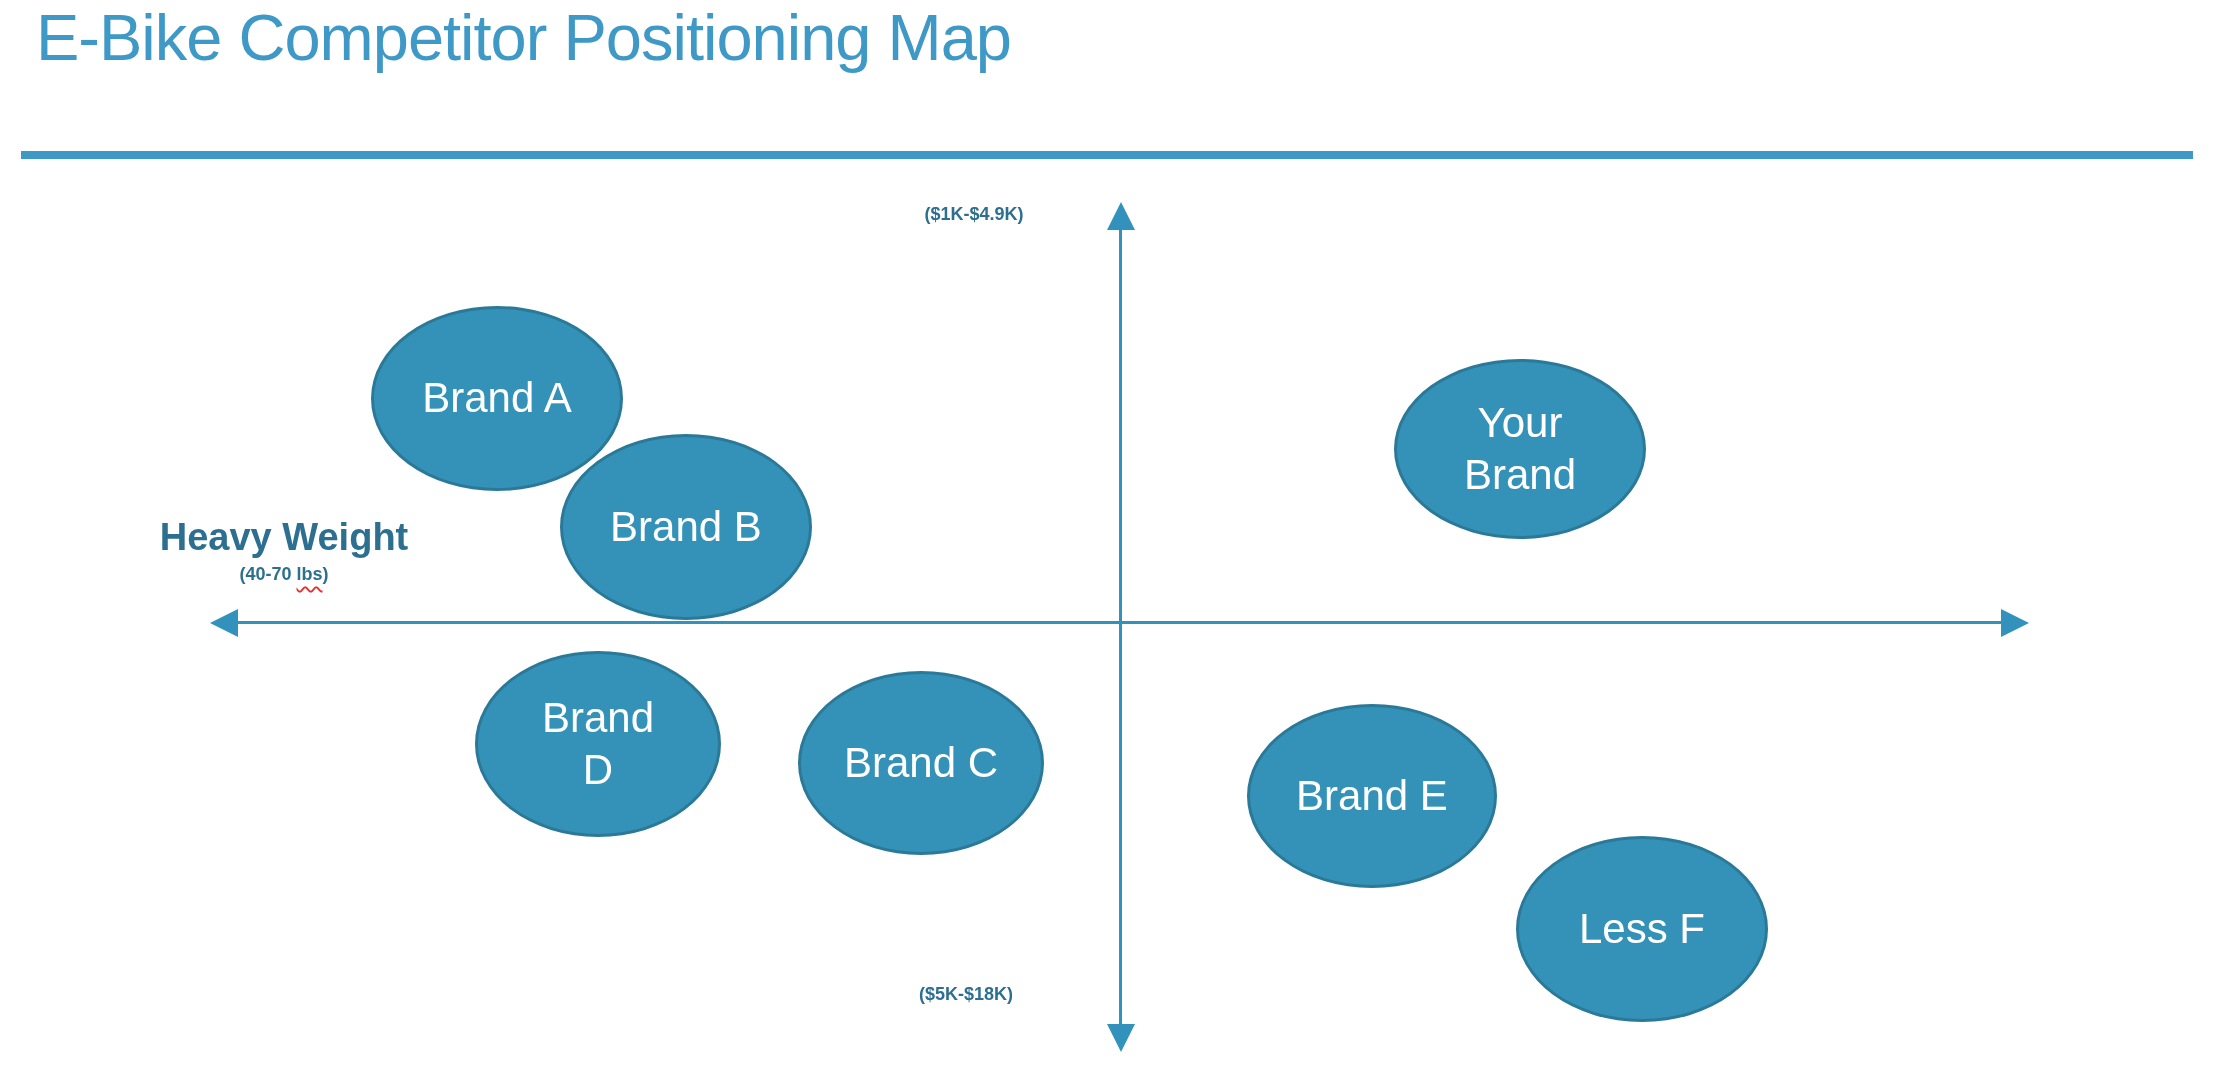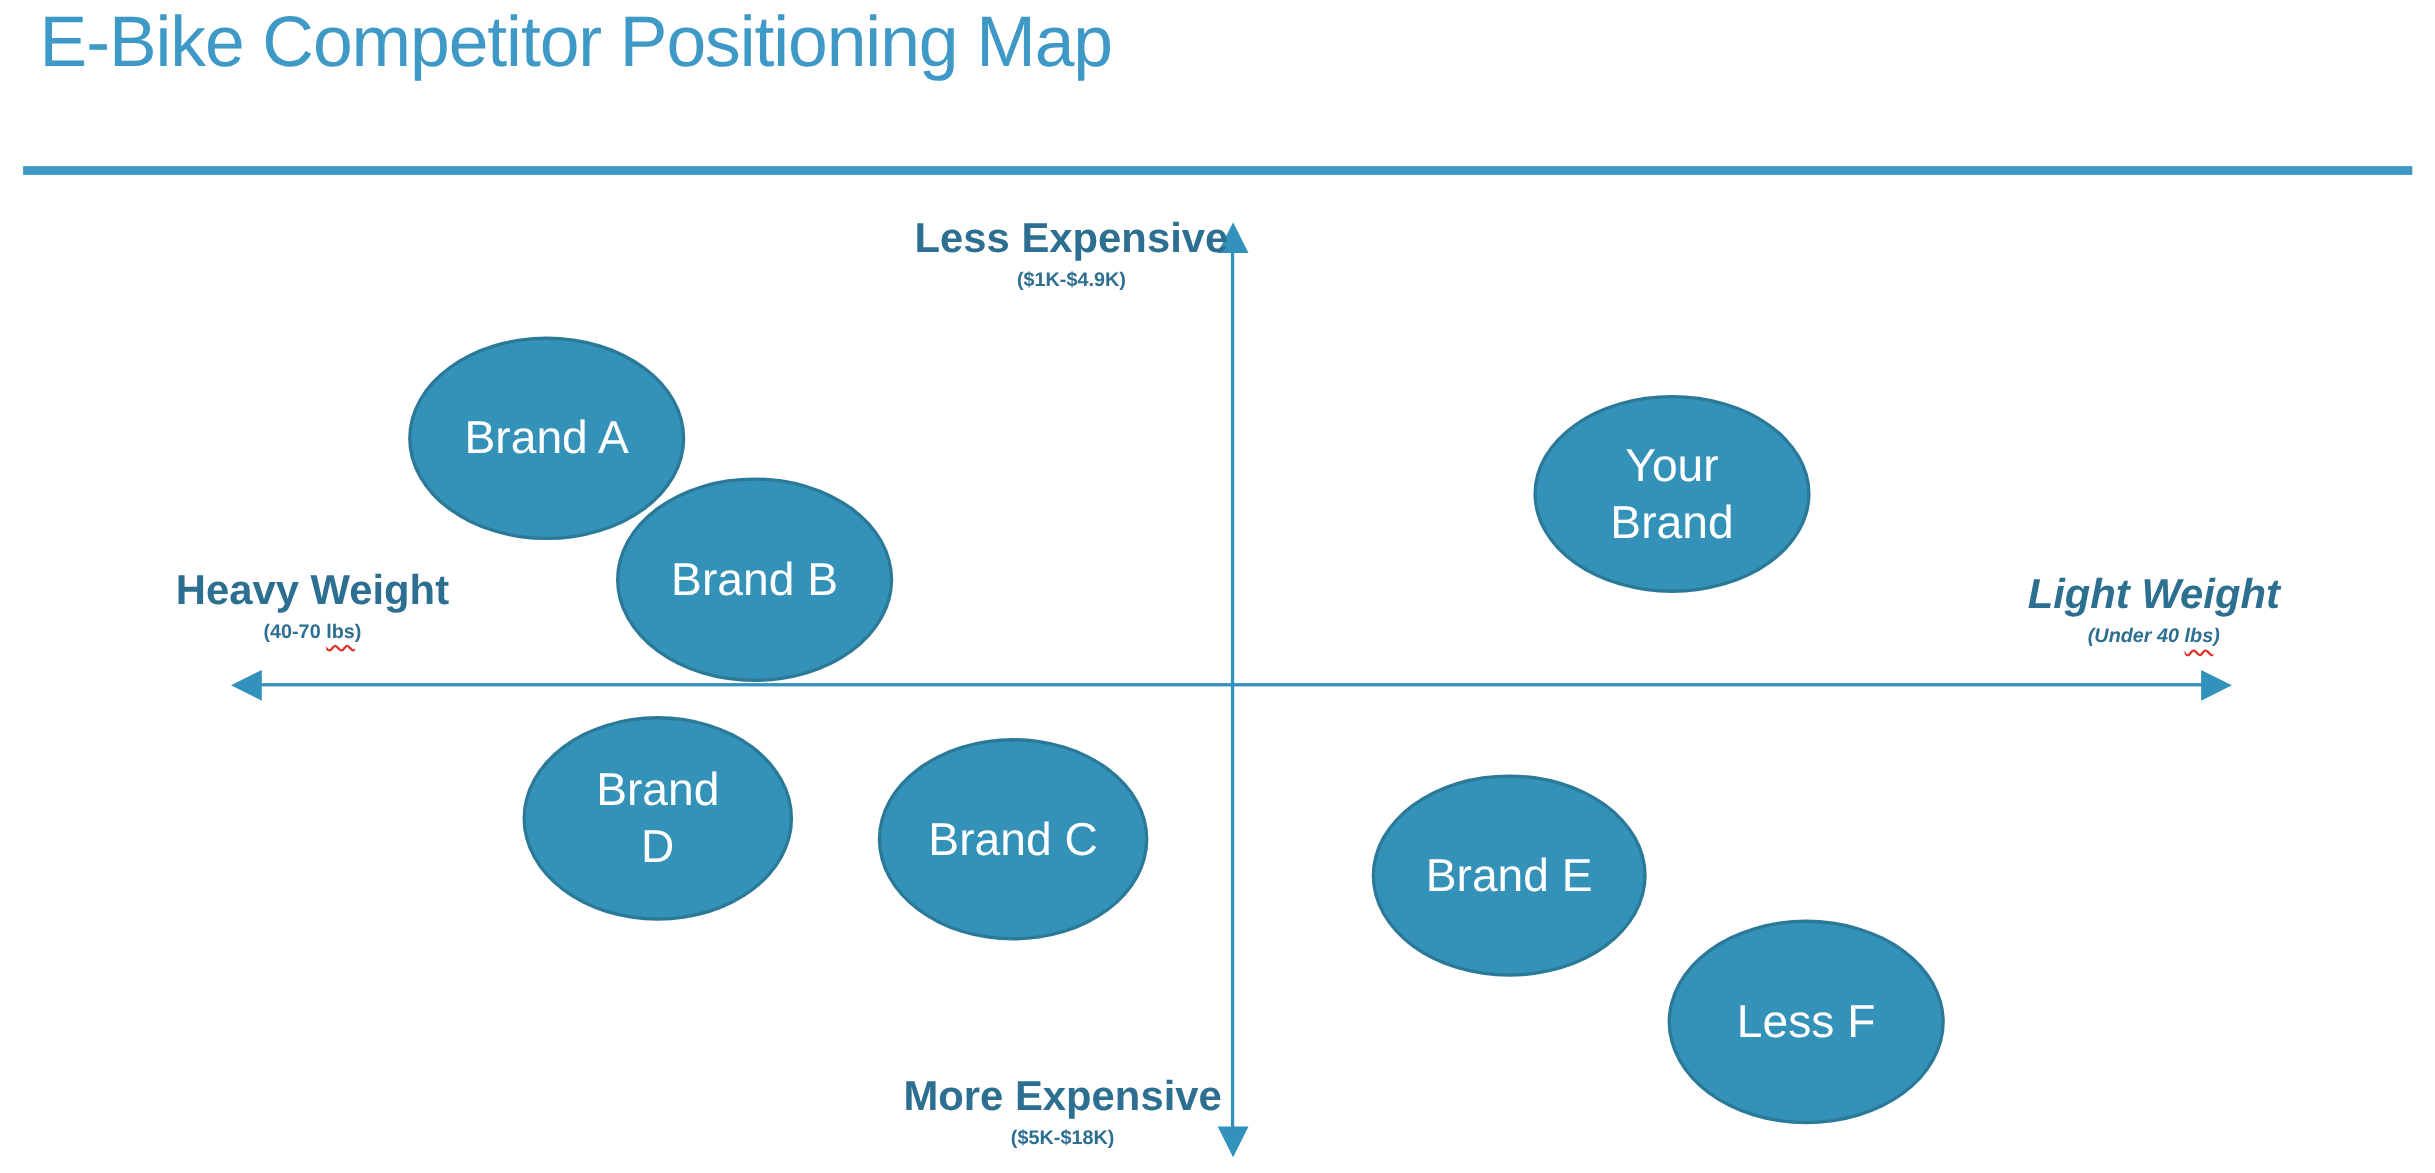--- a/index.html
+++ b/index.html
@@ -68,38 +68,32 @@
   <div class="divider"></div>
 
   <div class="axis-v"></div>
   <div class="axis-h"></div>
   <div class="ah ah-up"></div>
   <div class="ah ah-down"></div>
   <div class="ah ah-left"></div>
   <div class="ah ah-right"></div>
 
   <div class="axis-label lbl-top">
-    <span class="main">Less Expensive</span>
     <span class="sub">($1K-$4.9K)</span>
   </div>
 
   <div class="axis-label lbl-bottom">
-    <span class="main">More Expensive</span>
     <span class="sub">($5K-$18K)</span>
   </div>
 
   <div class="axis-label lbl-left">
     <span class="main">Heavy Weight</span>
     <span class="sub"><span>(40-70 </span><span class="misspelled">lbs</span><span>)</span></span>
   </div>
 
-  <div class="axis-label lbl-right italic">
-    <span class="main">Light Weight</span>
-    <span class="sub"><span>(Under 40 </span><span class="misspelled">lbs</span><span>)</span></span>
-  </div>
 
   <div id="bubbles">
       <div class="bubble" style="left: 371px; top: 306px; width: 252px; height: 185px; align-items: center;">
         <span>Brand A</span>
       </div>
       <div class="bubble" style="left: 560px; top: 434px; width: 252px; height: 186px;">
         <span>Brand B</span>
       </div>
       <div class="bubble" style="left: 1394px; top: 359px; width: 252px; height: 180px;">
         <span>Your</span>

